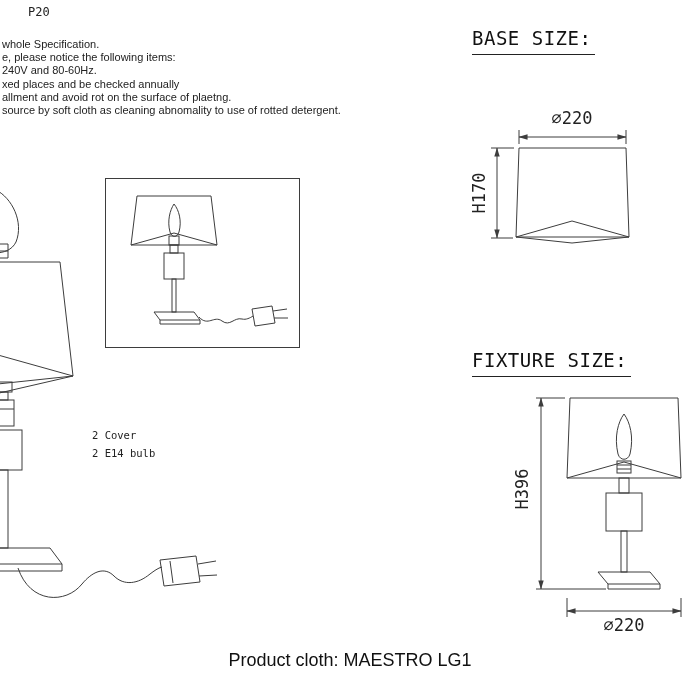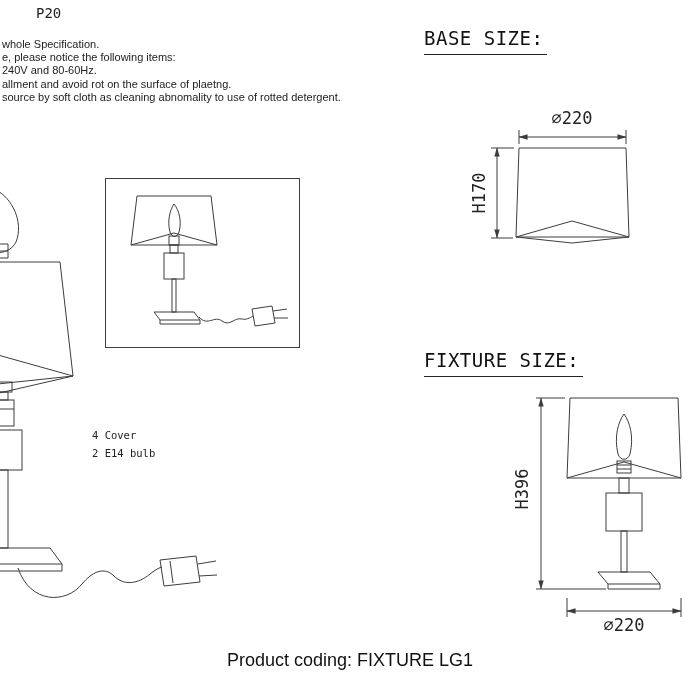--- a/index.html
+++ b/index.html
@@ -3,26 +3,26 @@
 <meta charset="utf-8">
 <style>
   * { margin:0; padding:0; box-sizing:border-box; }
   html,body { width:700px; height:700px; }
   body {
     position:relative; overflow:hidden; background:#ffffff;
     font-family:"Liberation Sans", sans-serif; color:#1c1c1c;
   }
   .abs { position:absolute; }
   .cad { font-family:"DejaVu Sans Mono","DejaVu Sans",monospace; }
-  .ip-rating { left:28px; top:5px; font-size:14px; color:#222;margin-left:8px; }
+  .ip-rating { left:28px; top:5px; font-size:12px; color:#222; }
   .notices { left:2px; top:38px; }
   .notice-line { font-size:11px; line-height:13.2px; color:#222; white-space:nowrap; }
   .sec-heading {
     font-size:19px; letter-spacing:0.5px; color:#111;
-    border-bottom:1.5px solid #222; padding:0 4px 5px 0; display:inline-block;
+    border-bottom:1.5px solid #222; padding:0 4px 5px 0; display:inline-block;margin-left:48px;
   }
   .h-base { left:424px; top:27px; }
   .h-fixture { left:424px; top:349px; }
   .dim-label { font-size:17px; color:#222; text-align:center; white-space:nowrap; }
   .rot { transform:rotate(-90deg); }
   .base-dia { left:532px; top:108px; width:80px; }
   .base-h { left:448px; top:184px; width:60px; height:18px; }
   .fix-h { left:486px; top:480px; width:70px; height:18px; }
   .fix-dia { left:584px; top:615px; width:80px; }
   .parts { left:92px; top:426px; }
@@ -141,35 +141,36 @@
     </g>
   </g>
 </svg>
 
 <div class="abs cad ip-rating">P20</div>
 
 <div class="abs notices">
   <div class="notice-line">whole Specification.</div>
   <div class="notice-line">e, please notice the following items:</div>
   <div class="notice-line">240V and 80-60Hz.</div>
+  <div class="notice-line">xed places and be checked annually</div>
   <div class="notice-line">allment and avoid rot on the surface of plaetng.</div>
   <div class="notice-line">source by soft cloth as cleaning abnomality to use of rotted detergent.</div>
 </div>
 
 <div class="abs h-base">
   <span class="cad sec-heading">BASE SIZE:</span>
 </div>
 
 <div class="abs h-fixture">
   <span class="cad sec-heading">FIXTURE SIZE:</span>
 </div>
 
 <div class="abs cad dim-label base-dia">⌀220</div>
 <div class="abs cad dim-label rot base-h">H170</div>
 <div class="abs cad dim-label rot fix-h">H396</div>
 <div class="abs cad dim-label fix-dia">⌀220</div>
 
 <div class="abs parts">
-  <div class="part-line">4 Cover</div>
+  <div class="part-line">2 Cover</div>
   <div class="part-line">2 E14 bulb</div>
 </div>
 
-<div class="abs footer-line">Product coding: FIXTURE LG1</div>
+<div class="abs footer-line">Product cloth: MAESTRO LG1</div>
 
 </body></html>

